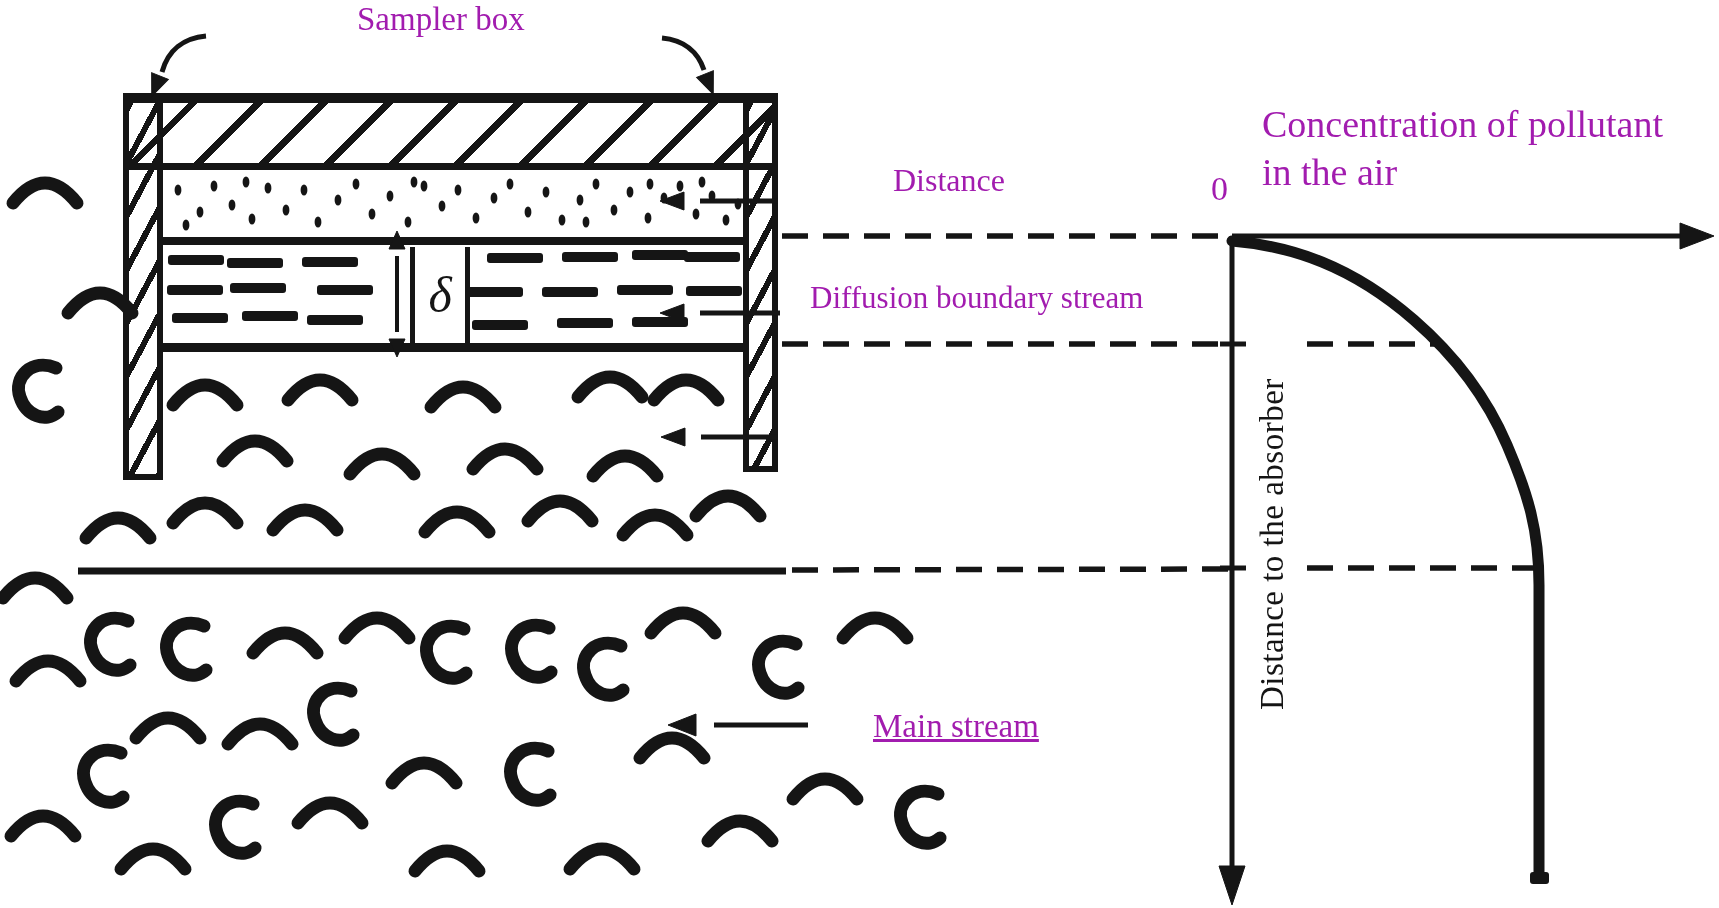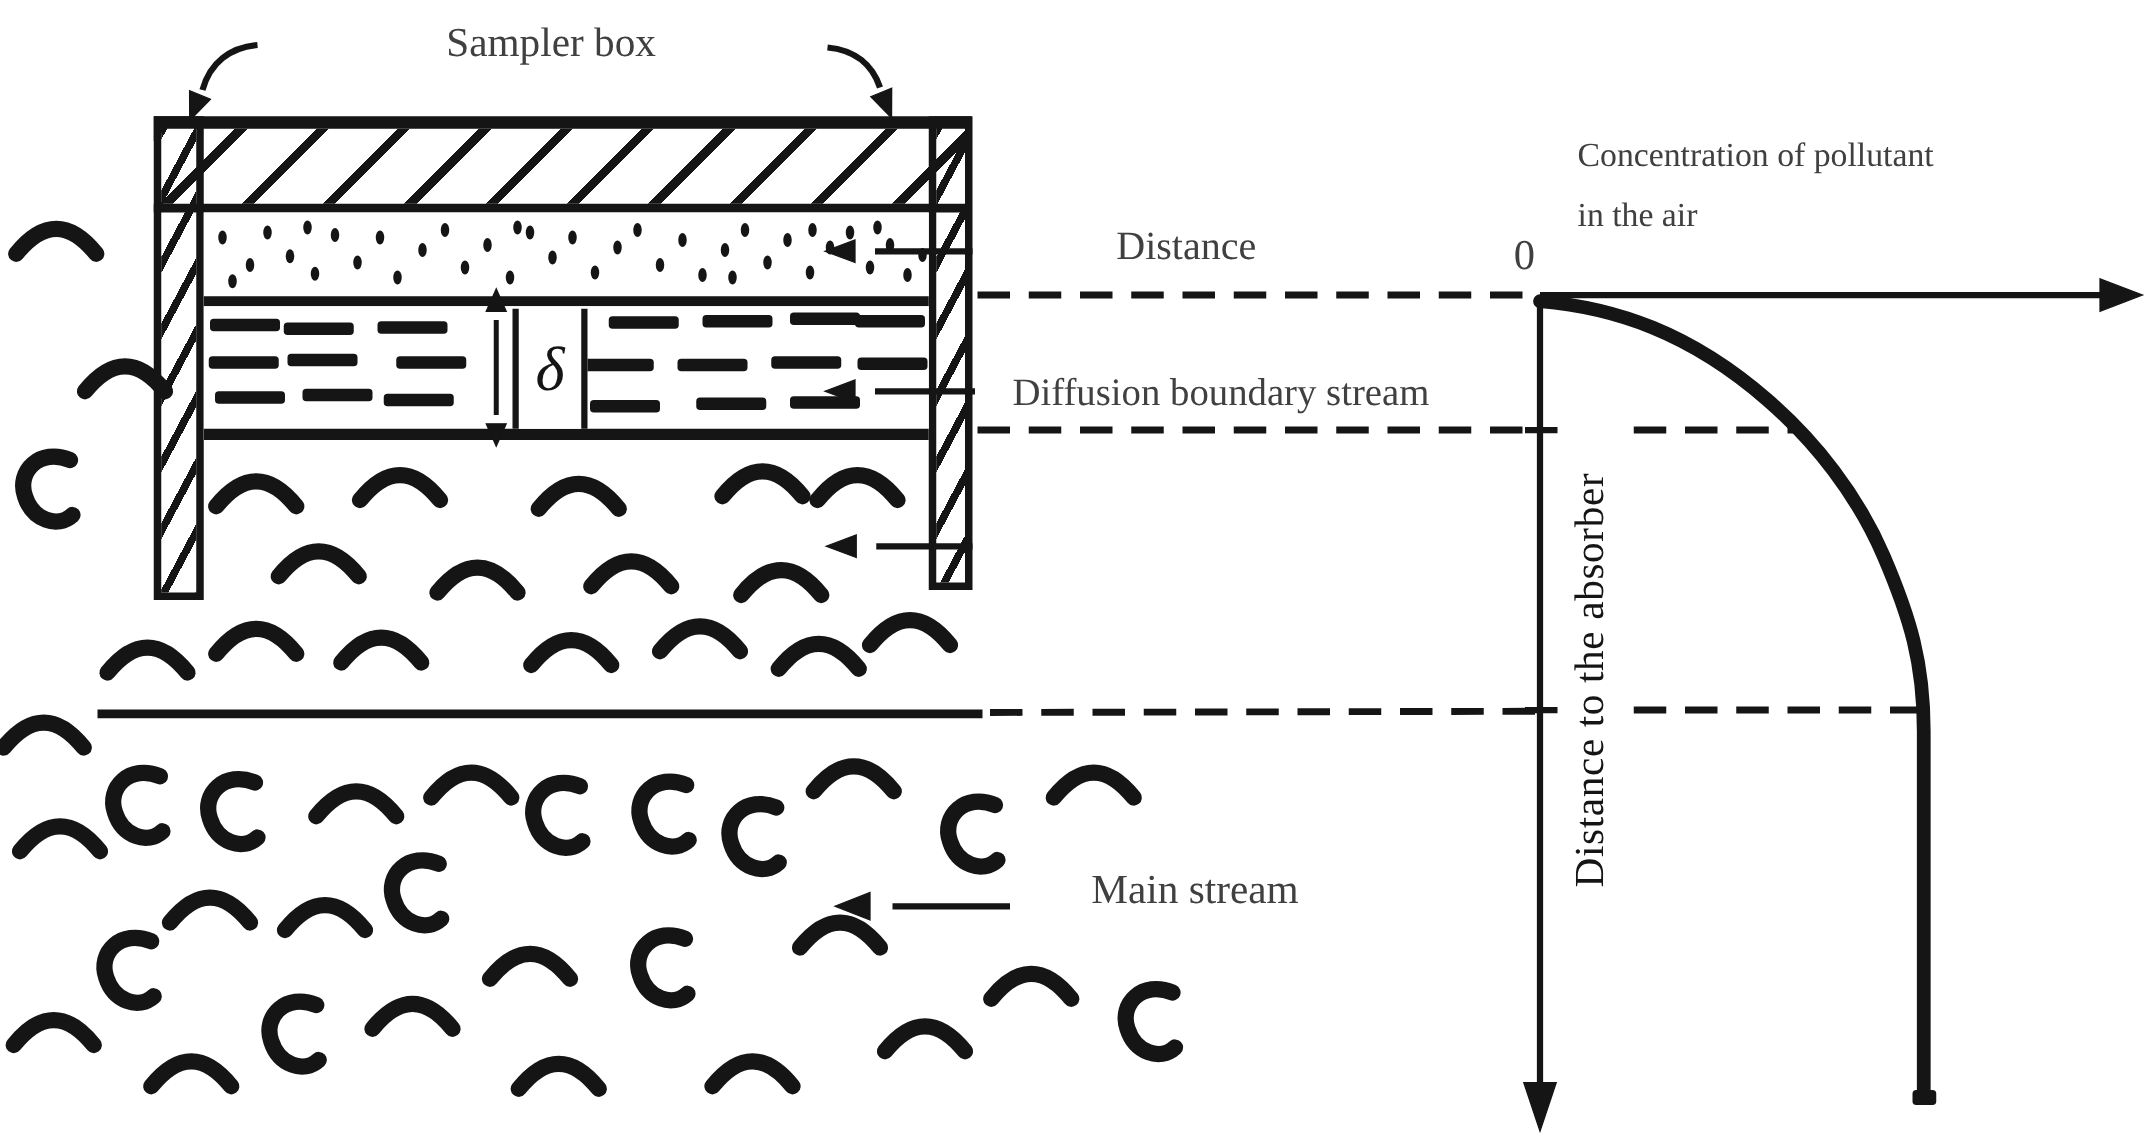--- a/index.html
+++ b/index.html
@@ -1,20 +1,20 @@
 <!DOCTYPE html>
 <html><head>
 <meta charset="utf-8">
 <style>
   html,body{margin:0;padding:0;background:#fff;}
   #canvas{
     position:relative;width:1719px;height:908px;background:#fff;overflow:hidden;
     font-family:"Liberation Serif", serif;color:#151515;
   }
-  .lbl{position:absolute;white-space:nowrap;color:#404040;z-index:4;margin-top:16px;}
+  .lbl{position:absolute;white-space:nowrap;color:#a21caf;z-index:4;}
   .hatch-top{
     position:absolute;left:123px;top:93px;width:654px;height:77px;box-sizing:border-box;
     border-top:10px solid #151515;border-bottom:7px solid #151515;
     background:repeating-linear-gradient(135deg,#151515 0 7px,transparent 7px 46px);
     z-index:1;
   }
   .hatch-wall{
     position:absolute;box-sizing:border-box;border:6px solid #151515;
     background:repeating-linear-gradient(118deg,#151515 0 6px,transparent 6px 25px);
     z-index:1;
@@ -209,23 +209,23 @@
       </g>
   </svg>
 
   <div id="delta-box">
     <span>δ</span>
   </div>
 
   <div class="lbl" style="left:357px;top:1px;font-size:33px;">Sampler box</div>
   <div class="lbl" style="left:893px;top:162px;font-size:32px;">Distance</div>
   <div class="lbl" style="left:810px;top:280px;font-size:31px;">Diffusion boundary stream</div>
-  <div class="lbl" style="left:873px;top:678px;font-size:33px;">Main stream</div>
+  <div class="lbl" style="left:873px;top:708px;font-size:33px;text-decoration:underline;">Main stream</div>
   <div class="lbl" style="left:1196px;top:170px;width:32px;font-size:34px;text-align:right;">0</div>
-  <div class="lbl" style="left:1262px;top:84px;font-size:27px;line-height:48px;">
+  <div class="lbl" style="left:1262px;top:100px;font-size:38px;line-height:48px;">
     <div>Concentration of pollutant</div>
     <div>in the air</div>
   </div>
   <div class="vtext-wrap">
     <div class="vtext">Distance to the absorber</div>
   </div>
 
 </div>
 
 </body></html>

